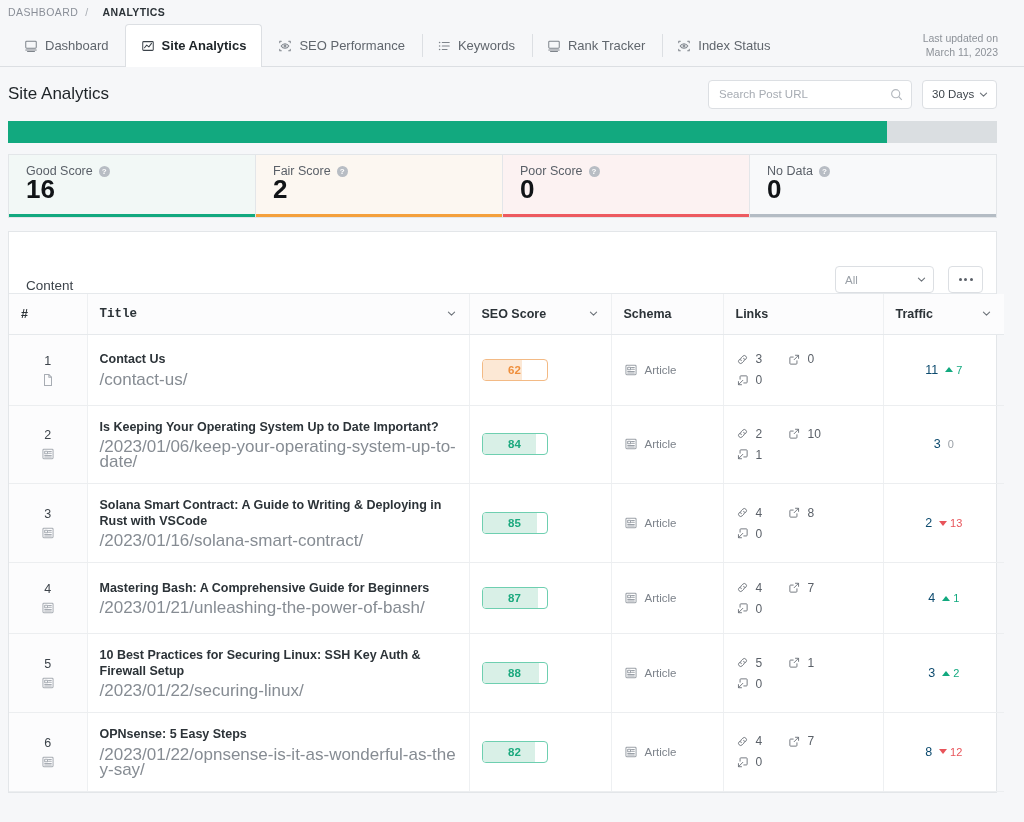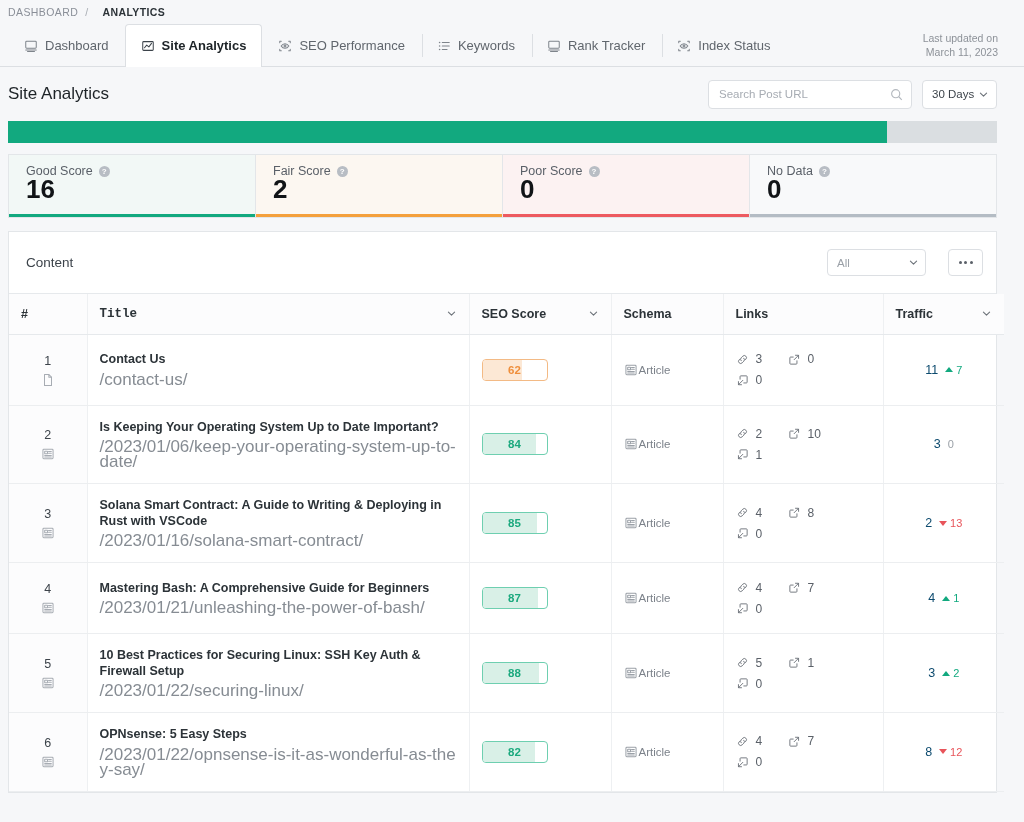--- a/index.html
+++ b/index.html
@@ -156,26 +156,26 @@
   }
 
   
   .panel {
     margin: 13px 27px 0 8px;
     background: #fff;
     border: 1px solid #e3e6e9;
   }
   .panelhead {
     height: 62px;
-    display: flex; align-items: center;
+    display: flex; align-items: flex-end;
     padding: 0 13px 0 17px;
     border-bottom: 1px solid #e6e9ec;
   }
   .panelhead .ptitle { font-size: 13.5px; color: #3c434a; }
-  .panelhead .pright { margin-left: auto; display: flex; align-items: center; gap: 22px; }
+  .panelhead .pright { margin-left: auto; display: flex; align-items: center; gap: 14px; }
   .allsel {
     width: 99px; height: 27px;
     border: 1px solid #dcdfe3; border-radius: 4px;
     display: flex; align-items: center; justify-content: space-between;
     padding: 0 6px 0 9px;
     font-size: 11.5px; color: #9aa0a7;
     background: #fff; cursor: pointer;
   }
   .dotsbtn {
     width: 35px; height: 27px;
@@ -229,21 +229,21 @@
   .badge {
     width: 66px; height: 22px; border-radius: 4px;
     position: relative; overflow: hidden;
     display: flex; align-items: center; justify-content: center;
     font-size: 11.5px; font-weight: bold;
     background: #fff;
   }
   .badge .fill { position: absolute; left: 0; top: 0; bottom: 0; }
   .badge span { position: relative; z-index: 1; }
 
-  .schema { display: flex; align-items: center; gap: 1px; font-size: 11.5px; color: #7c828a; }
+  .schema { display: flex; align-items: center; gap: 7px; font-size: 11.5px; color: #7c828a; }
   .schema .sch-icon { width: 14px; height: 14px; color: #9aa0a7; flex: none; }
 
   .links { font-size: 12px; color: #5a6068; }
   .links .lrow { display: flex; align-items: center; gap: 6px; height: 21px; }
   .links .pair { display: flex; align-items: center; gap: 7px; min-width: 46px; }
   .links .licon { width: 13px; height: 13px; color: #6d737a; flex: none; }
 
   .traffic { display: flex; align-items: center; justify-content: center; gap: 7px; font-size: 12.5px; }
   .traffic .tv { font-weight: normal; color: #0c4a6e; }
   .traffic .delta { display: flex; align-items: center; gap: 3px; font-size: 11px; }

